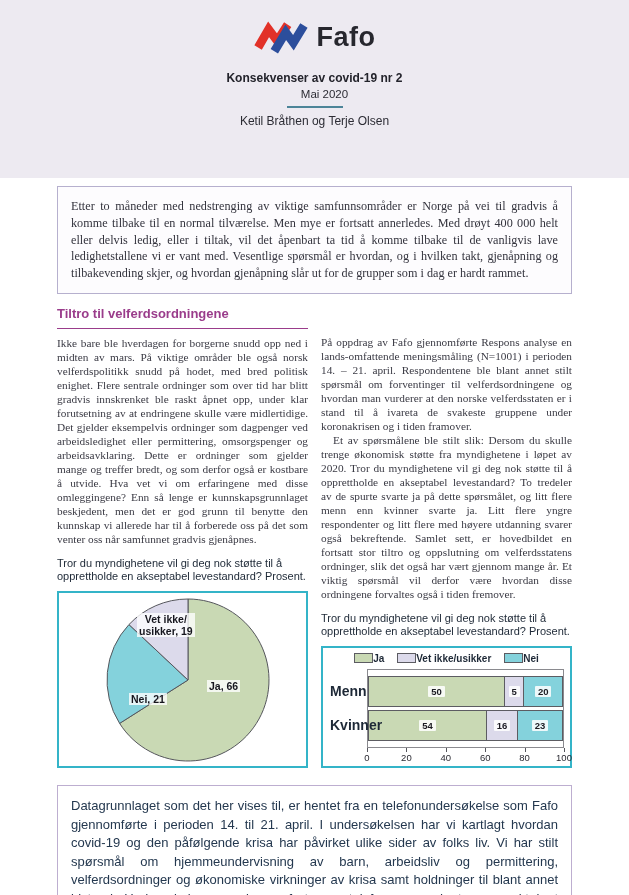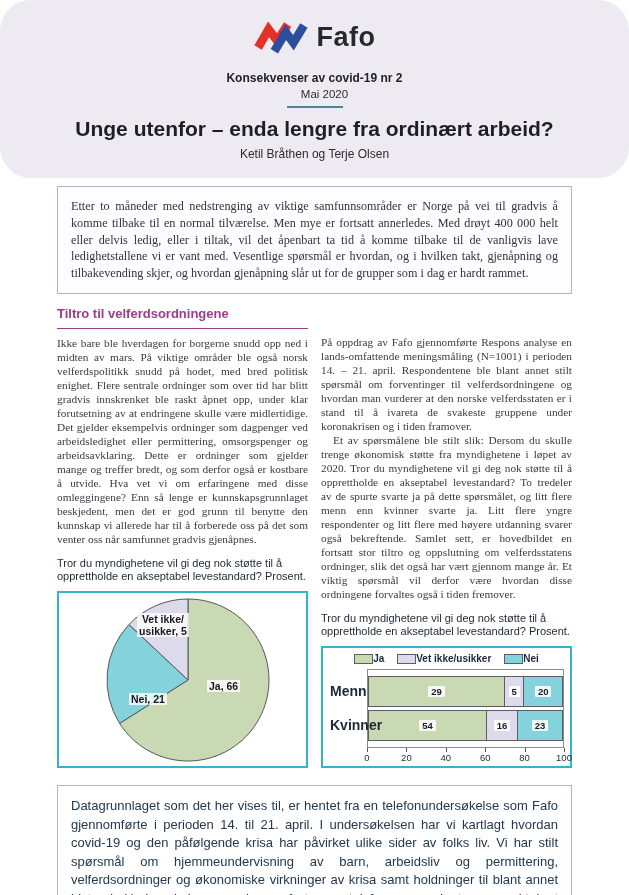--- a/index.html
+++ b/index.html
@@ -3,21 +3,21 @@
 <meta charset="utf-8">
 <style>
   html,body{margin:0;padding:0;}
   body{
     width:629px;height:895px;background:#ffffff;position:relative;overflow:hidden;
     font-family:"Liberation Sans",sans-serif;color:#26262e;
   }
   
   .header{
     box-sizing:border-box;height:178px;background:#edeaf1;
-    text-align:center;padding-top:15px;border-radius:31px;
+    text-align:center;padding-top:15px;
   }
   .logo-row{display:flex;align-items:center;justify-content:center;gap:9px;height:44px;}
   .logo-mark{display:block;}
   .brand{font-size:27px;font-weight:700;color:#27272e;letter-spacing:.5px;}
   .series-title{margin-top:12px;font-size:12px;font-weight:700;color:#23232b;}
   .date{margin-top:3px;font-size:11.5px;color:#2c2c34;margin-left:20px;}
   .date-rule{width:56px;height:2px;background:#4c8498;margin:6px auto 0;}
   .doc-title{margin-top:9px;font-size:21px;font-weight:700;color:#1e1e26;}
   .authors{margin-top:6px;font-size:12px;color:#2c2c34;}
   
@@ -52,21 +52,21 @@
   .pie-label{
     position:absolute;font-size:10.5px;font-weight:700;color:#16161e;line-height:12px;
     background:rgba(255,255,255,.78);padding:0 2px;text-align:center;white-space:nowrap;
   }
   .pl0{left:148px;top:87px;}
   .pl1{left:70px;top:79px;margin-top:21px;}
   .pl2{left:78px;top:20px;}
   
   .bar-box{height:122px;padding:3px 6px 0 6px;}
   .bar-legend{display:flex;justify-content:center;gap:13px;margin:2px 0 5px;}
-  .legend-item{display:flex;align-items:flex-end;}
+  .legend-item{display:flex;align-items:flex-start;}
   .legend-swatch{width:19px;height:10px;border:1px solid #5c5c62;box-sizing:border-box;}
   .legend-label{font-size:10px;font-weight:700;color:#1d2836;}
   .bar-area{margin-left:38px;position:relative;}
   .bar-plot{border:1px solid #8a8a8f;padding:3px 0;}
   .bar-row{position:relative;height:31px;margin:3px 0;display:flex;}
   .bar-cat{
     position:absolute;left:-38px;width:34px;top:50%;transform:translateY(-50%);
     font-size:14px;font-weight:700;color:#1d2836;
   }
   .bar-seg{
@@ -97,21 +97,20 @@
   <div class="logo-row">
     <svg class="logo-mark" width="54" height="42" viewBox="0 0 56 44">
       <polyline points="4,33 15,14 24,26 35,9" fill="none" stroke="#e23128" stroke-width="9"></polyline>
       <polyline points="21,37 33,17 41,28 52,10" fill="none" stroke="#2c4e9c" stroke-width="9"></polyline>
     </svg>
     <span class="brand">Fafo</span>
   </div>
   <div class="series-title">Konsekvenser av covid-19 nr 2</div>
   <div class="date">Mai 2020</div>
   <div class="date-rule"></div>
-  <div class="doc-title">Unge utenfor – enda lengre fra ordinært arbeid?</div>
   <div class="authors">Ketil Bråthen og Terje Olsen</div>
 </div>
 
 <div class="content">
 
   <div class="intro-box">
     <span>Etter to måneder med nedstrenging av viktige samfunnsområder er Norge på vei til gradvis å komme tilbake til en normal tilværelse. Men mye er fortsatt annerledes. Med drøyt 400 000 helt eller delvis ledig, eller i tiltak, vil det åpenbart ta tid å komme tilbake til de vanligvis lave ledighetstallene vi er vant med.  Vesentlige spørsmål er hvordan, og i hvilken takt, gjenåpning og tilbakevending skjer, og hvordan gjenåpning slår ut for de grupper som i dag er hardt rammet.</span>
   </div>
 
   <div class="columns">
@@ -128,21 +127,21 @@
           </svg>
 
       <div class="pie-label pl0">
             <div>Ja, 66</div>
           </div>
           <div class="pie-label pl1">
             <div>Nei, 21</div>
           </div>
           <div class="pie-label pl2">
             <div>Vet ikke/</div>
-            <div>usikker, 5</div>
+            <div>usikker, 19</div>
           </div>
         </div>
     </div>
 
     <div class="col col-right">
       <p class="body-text">På oppdrag av Fafo gjennomførte Respons analyse en lands-omfattende meningsmåling (N=1001) i perioden 14. – 21. april. Respondentene ble blant annet stilt spørsmål om forventinger til velferdsordningene og hvordan man vurderer at den norske velferdsstaten er i stand til å ivareta de svakeste gruppene under koronakrisen og i tiden framover.</p>
       <p class="body-text">Et av spørsmålene ble stilt slik: Dersom du skulle trenge økonomisk støtte fra myndighetene i løpet av 2020. Tror du myndighetene vil gi deg nok støtte til å opprettholde en akseptabel levestandard? To tredeler av de spurte svarte ja på dette spørsmålet, og litt flere menn enn kvinner svarte ja. Litt flere yngre respondenter og litt flere med høyere utdanning svarer også bekreftende. Samlet sett, er hovedbildet en fortsatt stor tiltro og oppslutning om velferdsstatens ordninger, slik det også har vært gjennom mange år. Et viktig spørsmål vil derfor være hvordan disse ordningene forvaltes også i tiden fremover.</p>
       <div class="chart-caption">Tror du myndighetene vil gi deg nok støtte til å opprettholde en akseptabel levestandard? Prosent.</div>
       <div class="chart-box bar-box">
         <div class="bar-legend">
@@ -157,21 +156,21 @@
             <div class="legend-item">
               <span class="legend-swatch" style="background: rgb(132, 210, 220);"></span>
               <span class="legend-label">Nei</span>
             </div>
           </div>
         <div class="bar-area">
           <div class="bar-plot">
               <div class="bar-row">
                 <span class="bar-cat">Menn</span>
                 <div class="bar-seg" style="width: 70.297%; background: rgb(201, 217, 180);">
-                  <span class="seg-label">29</span>
+                  <span class="seg-label">50</span>
                 </div>
                 <div class="bar-seg" style="width: 9.90099%; background: rgb(220, 218, 235);">
                   <span class="seg-label">5</span>
                 </div>
                 <div class="bar-seg" style="width: 19.802%; background: rgb(132, 210, 220);">
                   <span class="seg-label">20</span>
                 </div>
               </div>
               <div class="bar-row">
                 <span class="bar-cat">Kvinner</span>

